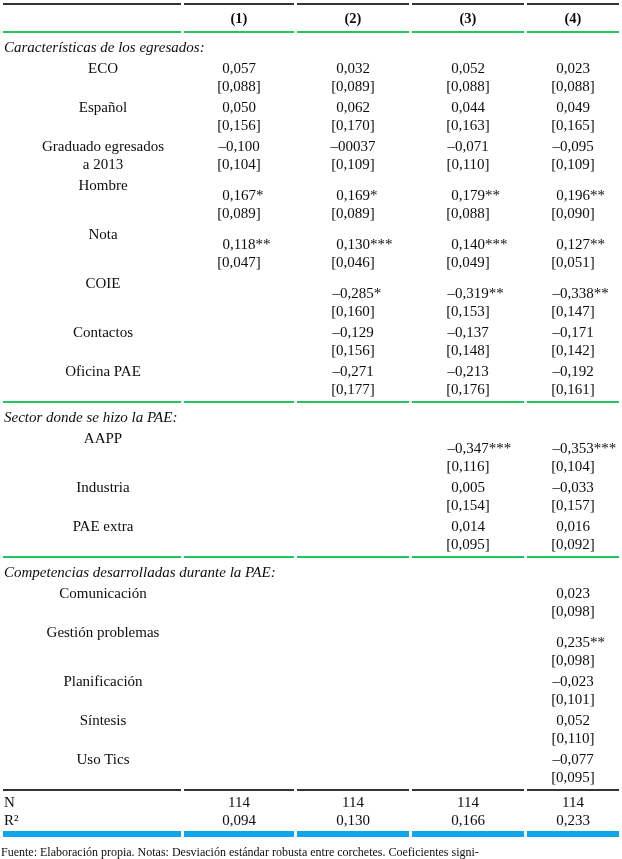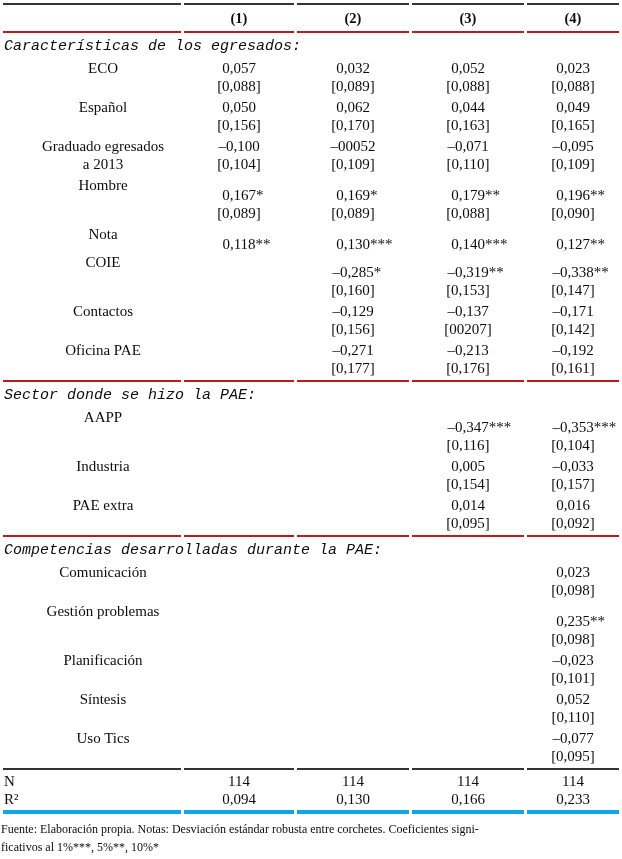--- a/index.html
+++ b/index.html
@@ -30,38 +30,37 @@
   thead th {
     font-weight: bold;
     text-align: center;
     font-size: 14.5px;
     border-top: 2px solid #343434;
     padding: 4px 0 4px;
   }
   td.val { text-align: center; }
   td.lblcell { text-align: center; padding-left: 22px; white-space: nowrap; }
   tr.section-row td {
-    border-top: 2px solid #b91c1c;
+    border-top: 2px solid #22c55e;
     padding-top: 5px;
     padding-bottom: 3px;
-    font-family: Liberation Mono, monospace;
   }
   td.section-title {
     font-style: italic;
     white-space: nowrap;
     overflow: visible;
     padding-left: 1px;
   }
   tr.se-row td { padding-bottom: 3px; }
   tr.stat-row-first td {
     border-top: 2px solid #343434;
     padding-top: 2px;
   }
   tr.stat-row-last td {
-    border-bottom: 4px solid #0ea5e9;
+    border-bottom: 6px solid #0ea5e9;
     padding-bottom: 2px;
   }
   td.statlbl { text-align: left; padding-left: 1px; white-space: nowrap; }
   .num { position: relative; display: inline-block; margin-top: 10px; }
   .stars { position: absolute; left: 100%; top: 0; white-space: nowrap; }
   .footnote {
     font-size: 12px;
     line-height: 17.5px;
     padding: 7px 4px 0 1px;
     text-align: left;
@@ -120,21 +119,21 @@
         <tr class="se-row">
           <td class="lblcell"></td>
           <td class="val">[0,156]</td>
           <td class="val">[0,170]</td>
           <td class="val">[0,163]</td>
           <td class="val">[0,165]</td>
         </tr>
         <tr class="coef-row">
           <td class="lblcell">Graduado egresados</td>
           <td class="val">–0,100</td>
-          <td class="val">–00052</td>
+          <td class="val">–00037</td>
           <td class="val">–0,071</td>
           <td class="val">–0,095</td>
         </tr>
         <tr class="se-row">
           <td class="lblcell">a 2013</td>
           <td class="val">[0,104]</td>
           <td class="val">[0,109]</td>
           <td class="val">[0,110]</td>
           <td class="val">[0,109]</td>
         </tr>
@@ -152,20 +151,27 @@
           <td class="val">[0,088]</td>
           <td class="val">[0,090]</td>
         </tr>
         <tr class="coef-row">
           <td class="lblcell">Nota</td>
           <td class="val"><span class="num">0,118<span class="stars">**</span></span></td>
           <td class="val"><span class="num">0,130<span class="stars">***</span></span></td>
           <td class="val"><span class="num">0,140<span class="stars">***</span></span></td>
           <td class="val"><span class="num">0,127<span class="stars">**</span></span></td>
         </tr>
+        <tr class="se-row">
+          <td class="lblcell"></td>
+          <td class="val">[0,047]</td>
+          <td class="val">[0,046]</td>
+          <td class="val">[0,049]</td>
+          <td class="val">[0,051]</td>
+        </tr>
         <tr class="coef-row">
           <td class="lblcell">COIE</td>
           <td class="val"></td>
           <td class="val"><span class="num">–0,285<span class="stars">*</span></span></td>
           <td class="val"><span class="num">–0,319<span class="stars">**</span></span></td>
           <td class="val"><span class="num">–0,338<span class="stars">**</span></span></td>
         </tr>
         <tr class="se-row">
           <td class="lblcell"></td>
           <td class="val"></td>
@@ -177,21 +183,21 @@
           <td class="lblcell">Contactos</td>
           <td class="val"></td>
           <td class="val">–0,129</td>
           <td class="val">–0,137</td>
           <td class="val">–0,171</td>
         </tr>
         <tr class="se-row">
           <td class="lblcell"></td>
           <td class="val"></td>
           <td class="val">[0,156]</td>
-          <td class="val">[00207]</td>
+          <td class="val">[0,148]</td>
           <td class="val">[0,142]</td>
         </tr>
         <tr class="coef-row">
           <td class="lblcell">Oficina PAE</td>
           <td class="val"></td>
           <td class="val">–0,271</td>
           <td class="val">–0,213</td>
           <td class="val">–0,192</td>
         </tr>
         <tr class="se-row">

